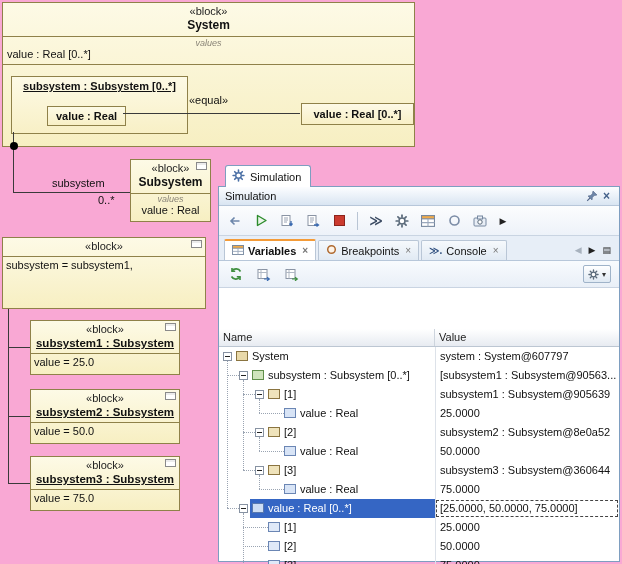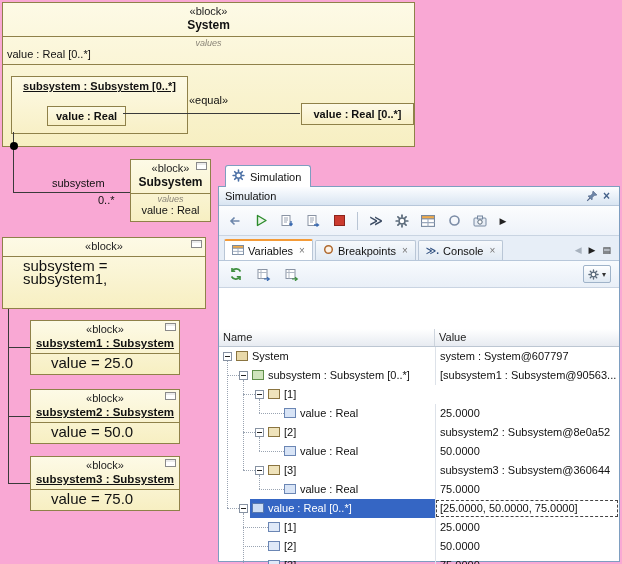--- a/index.html
+++ b/index.html
@@ -16,21 +16,21 @@
   .vals-label { font-style:italic; font-size:9px; color:#8a8578; text-align:center; line-height:10px; }
   .attr { padding:0 4px; font-size:11px; line-height:13px; }
   .attr.c { text-align:center; padding:0 2px; }
   .part { position:absolute; border:1px solid #8f8149;
           background:linear-gradient(180deg,#fdfae6,#f8f0c6); }
   .pname { font-weight:bold; font-size:11px; text-align:center; padding-top:3px; text-decoration:underline; }
   .pv, .vbox { position:absolute; border:1px solid #8f8149; font-weight:bold; font-size:11px;
                text-align:center; background:linear-gradient(180deg,#fdfae6,#f8f0c6); }
   .ihdr { text-align:center; border-bottom:1px solid #8f8149; padding:2px 1px 3px; position:relative; }
   .iname { font-weight:bold; font-size:11.5px; text-decoration:underline; line-height:14px; }
-  .slots { padding:2px 20px; font-size:15px; line-height:13px; }
+  .slots { padding:2px 3px; font-size:11px; line-height:13px; }
   .cicon { position:absolute; top:2px; right:3px; width:11px; height:8px; background:#fff;
            border:1px solid #8a8a8a; box-shadow:inset 0 2px 0 #ececec; }
   .lh { position:absolute; height:0; border-top:1px solid #3a3a3a; }
   .lv { position:absolute; width:0;  border-left:1px solid #3a3a3a; }
   .dot { position:absolute; width:8px; height:8px; background:#000; border-radius:50%; }
   .dlabel { position:absolute; font-size:11px; color:#111; white-space:nowrap; }
 
   
   #dock-tab { position:absolute; left:225px; top:165px; height:22px; padding:0 9px 0 6px;
               display:flex; align-items:center; gap:5px; background:#fff;
@@ -47,21 +47,21 @@
   .ti { width:18px; height:18px; display:flex; align-items:center; justify-content:center; }
   .tsep { width:1px; height:18px; background:#b9c5d4; margin:0 1px; }
   .stopsq { width:11px; height:11px; background:#cb3b2f; border:1px solid #8c241c; }
   .glyph { font-size:13px; color:#3a4a62; font-weight:bold; }
   .more { font-size:9px; color:#222; width:12px; }
   .tabbar { height:25px; display:flex; align-items:flex-end; gap:2px; padding:3px 5px 0;
             background:#e7eef7; border-bottom:1px solid #b7c7da; }
   .tab { display:flex; align-items:center; gap:4px; height:20px; padding:0 7px;
          border:1px solid #b9c6d6; border-bottom:none; border-radius:2px 2px 0 0;
          background:linear-gradient(180deg,#f6f9fc,#e1eaf4); font-size:11px; white-space:nowrap; }
-  .tab.active { background:#fff; border-top:2px solid #f49b38; font-weight:normal; height:21px;justify-content:space-between; }
+  .tab.active { background:#fff; border-top:2px solid #f49b38; font-weight:bold; height:21px;justify-content:space-between; }
   .tab .x { color:#777; font-size:10px; margin-left:2px; }
   .tab-ctrl { margin-left:auto; display:flex; align-items:center; gap:7px; padding:0 3px 5px 0; }
   .nav { font-size:9px; color:#222; }
   .nav.dis { color:#a8b2be; }
   .consoleglyph { font-weight:bold; font-size:10px; color:#2f4f7f; }
   .subbar { height:27px; display:flex; align-items:center; gap:10px; padding:0 8px;
             background:linear-gradient(180deg,#f8fbfe,#e9eff7); border-bottom:1px solid #c9d4e2; }
   .opts { margin-left:auto; display:flex; align-items:center; gap:3px; height:18px; padding:0 4px;
           border:1px solid #9fb3c9; border-radius:2px; background:linear-gradient(180deg,#fff,#dfe9f3); }
   .caret { font-size:8px; color:#333; }
@@ -389,20 +389,21 @@
           </div>
           <div class="tval">[subsystem1 : Subsystem@90563...</div>
         </div>
         <div class="trow">
           <div class="tname">
             <div class="stub" style="left: 24px; width: 12px;"></div>
             <div class="exp" style="left: 36px;"></div>
             <div class="ticon ic-inst" style="left: 49px;"></div>
             <span class="tlabel" style="left: 65px;">[1]</span>
           </div>
+          <div class="tval">subsystem1 : Subsystem@905639</div>
         </div>
         <div class="trow">
           <div class="tname">
             <div class="stub" style="left: 40px; width: 25px;"></div>
             <div class="ticon ic-val" style="left: 65px;"></div>
             <span class="tlabel" style="left: 81px;">value : Real</span>
           </div>
           <div class="tval">25.0000</div>
         </div>
         <div class="trow">

